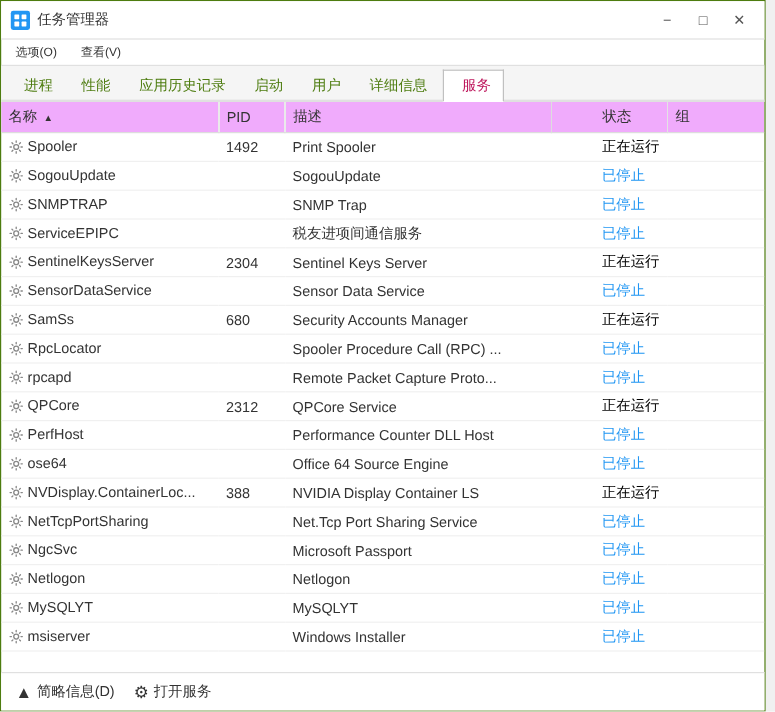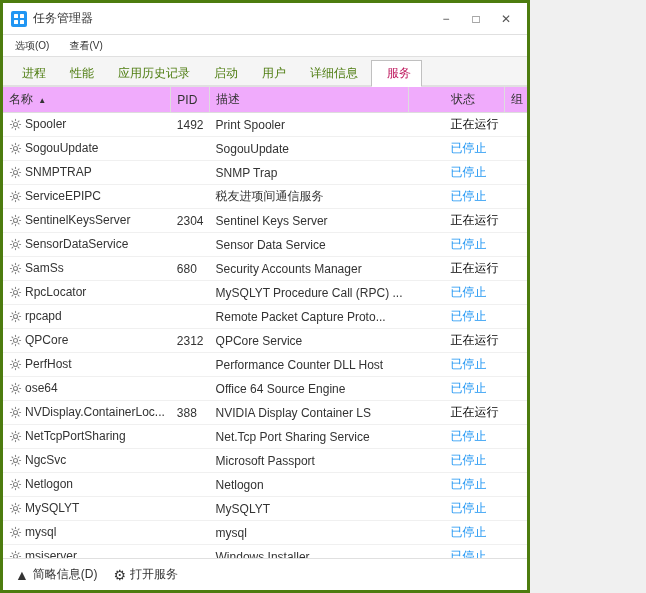--- a/index.html
+++ b/index.html
@@ -5,24 +5,24 @@
     * { margin: 0; padding: 0; box-sizing: border-box; }
     body {
       font-family: 'Microsoft YaHei', 'SimHei', sans-serif;
       font-size: 12px;
       background: #f0f0f0;
       width: 646px;
       height: 593px;
       overflow: hidden;
     }
     .window {
-      width: 530px;
+      width: 638px;
       height: 593px;
       background: #fff;
-      border: 3px solid #4d7c0f;
+      border: 1px solid #4d7c0f;
       display: flex;
       flex-direction: column;
     }
     .title-bar {
       background: #fff;
       height: 32px;
       display: flex;
       align-items: center;
       padding: 0 8px;
       border-bottom: 1px solid #e0e0e0;
@@ -312,21 +312,21 @@
             <td class="col-desc">Security Accounts Manager</td>
             <td class="col-status status-running">正在运行</td>
             <td class="col-group"></td>
           </tr>
           <tr>
             <td class="col-name"><svg class="gear-icon" viewBox="0 0 14 14" fill="none" xmlns="http://www.w3.org/2000/svg">
       <circle cx="7" cy="7" r="2.2" stroke="#888" stroke-width="1.2" fill="none"></circle>
       <path d="M7 1.5v1.2M7 11.3v1.2M1.5 7h1.2M11.3 7h1.2M3.2 3.2l0.85 0.85M9.95 9.95l0.85 0.85M10.8 3.2l-0.85 0.85M4.05 9.95l-0.85 0.85" stroke="#888" stroke-width="1.2" stroke-linecap="round"></path>
     </svg>RpcLocator</td>
             <td class="col-pid"></td>
-            <td class="col-desc">MySQLYT Procedure Call (RPC) ...</td>
+            <td class="col-desc">Spooler Procedure Call (RPC) ...</td>
             <td class="col-status status-stopped">已停止</td>
             <td class="col-group"></td>
           </tr>
           <tr>
             <td class="col-name"><svg class="gear-icon" viewBox="0 0 14 14" fill="none" xmlns="http://www.w3.org/2000/svg">
       <circle cx="7" cy="7" r="2.2" stroke="#888" stroke-width="1.2" fill="none"></circle>
       <path d="M7 1.5v1.2M7 11.3v1.2M1.5 7h1.2M11.3 7h1.2M3.2 3.2l0.85 0.85M9.95 9.95l0.85 0.85M10.8 3.2l-0.85 0.85M4.05 9.95l-0.85 0.85" stroke="#888" stroke-width="1.2" stroke-linecap="round"></path>
     </svg>rpcapd</td>
             <td class="col-pid"></td>
             <td class="col-desc">Remote Packet Capture Proto...</td>
@@ -403,30 +403,20 @@
             <td class="col-status status-stopped">已停止</td>
             <td class="col-group"></td>
           </tr>
           <tr>
             <td class="col-name"><svg class="gear-icon" viewBox="0 0 14 14" fill="none" xmlns="http://www.w3.org/2000/svg">
       <circle cx="7" cy="7" r="2.2" stroke="#888" stroke-width="1.2" fill="none"></circle>
       <path d="M7 1.5v1.2M7 11.3v1.2M1.5 7h1.2M11.3 7h1.2M3.2 3.2l0.85 0.85M9.95 9.95l0.85 0.85M10.8 3.2l-0.85 0.85M4.05 9.95l-0.85 0.85" stroke="#888" stroke-width="1.2" stroke-linecap="round"></path>
     </svg>MySQLYT</td>
             <td class="col-pid"></td>
             <td class="col-desc">MySQLYT</td>
-            <td class="col-status status-stopped">已停止</td>
-            <td class="col-group"></td>
-          </tr>
-          <tr>
-            <td class="col-name"><svg class="gear-icon" viewBox="0 0 14 14" fill="none" xmlns="http://www.w3.org/2000/svg">
-      <circle cx="7" cy="7" r="2.2" stroke="#888" stroke-width="1.2" fill="none"></circle>
-      <path d="M7 1.5v1.2M7 11.3v1.2M1.5 7h1.2M11.3 7h1.2M3.2 3.2l0.85 0.85M9.95 9.95l0.85 0.85M10.8 3.2l-0.85 0.85M4.05 9.95l-0.85 0.85" stroke="#888" stroke-width="1.2" stroke-linecap="round"></path>
-    </svg>mysql</td>
-            <td class="col-pid"></td>
-            <td class="col-desc">mysql</td>
             <td class="col-status status-stopped">已停止</td>
             <td class="col-group"></td>
           </tr>
           <tr>
             <td class="col-name"><svg class="gear-icon" viewBox="0 0 14 14" fill="none" xmlns="http://www.w3.org/2000/svg">
       <circle cx="7" cy="7" r="2.2" stroke="#888" stroke-width="1.2" fill="none"></circle>
       <path d="M7 1.5v1.2M7 11.3v1.2M1.5 7h1.2M11.3 7h1.2M3.2 3.2l0.85 0.85M9.95 9.95l0.85 0.85M10.8 3.2l-0.85 0.85M4.05 9.95l-0.85 0.85" stroke="#888" stroke-width="1.2" stroke-linecap="round"></path>
     </svg>msiserver</td>
             <td class="col-pid"></td>
             <td class="col-desc">Windows Installer</td>

